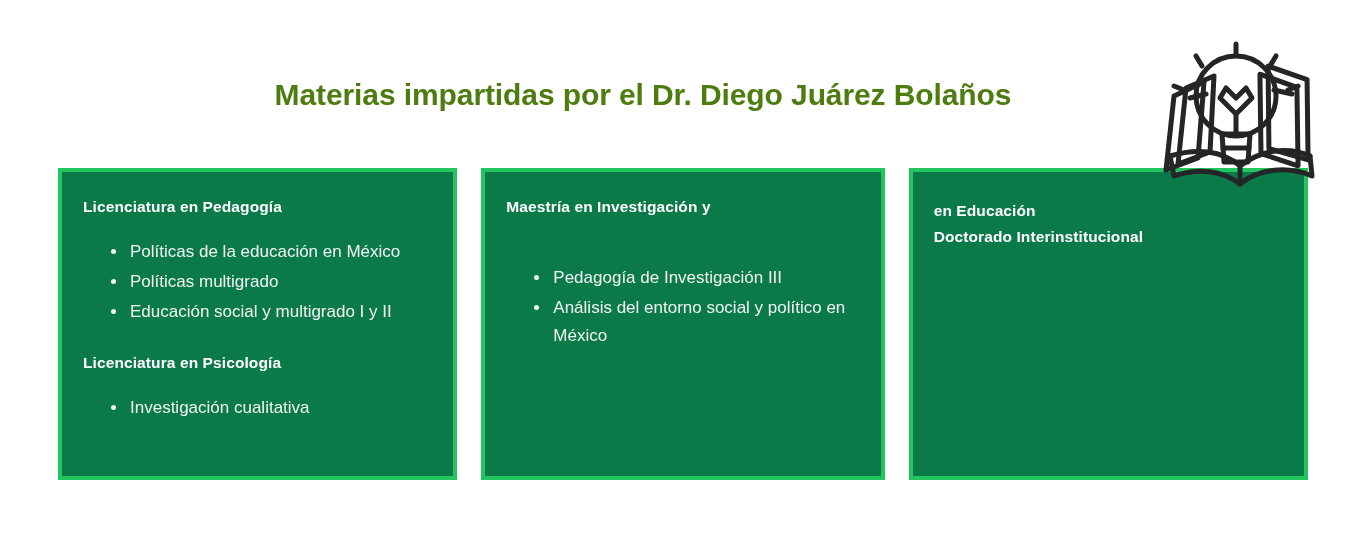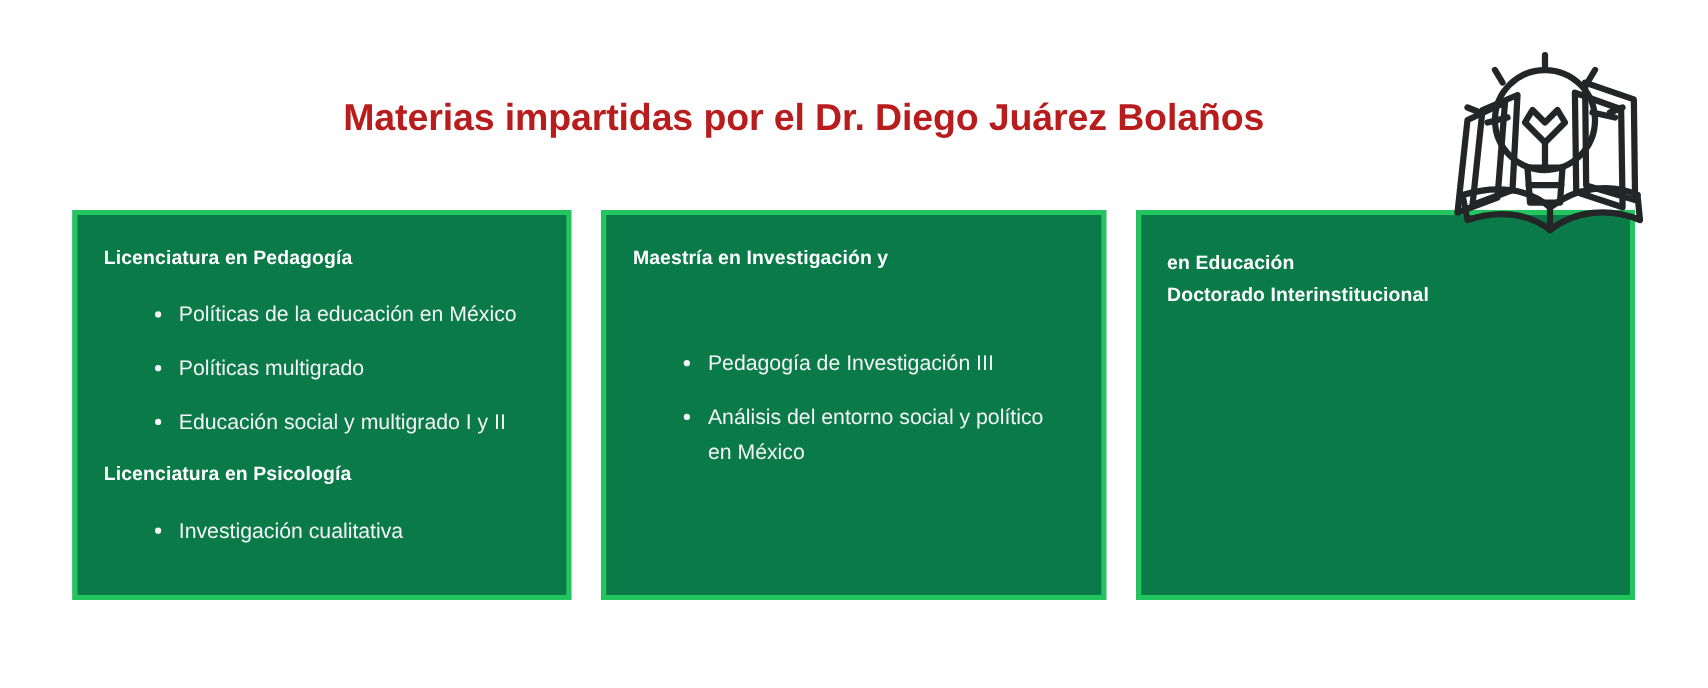--- a/index.html
+++ b/index.html
@@ -24,21 +24,21 @@
 
   
   .page-title {
     position: absolute;
     left: 0;
     top: 55px;
     width: 1366px;
     text-align: center;
     font-size: 30px;
     font-weight: bold;
-    color: #b91c1c;
+    color: #4d7c0f;
     letter-spacing: -0.1px;
     line-height: 40px;
     padding-right: 80px;
     box-sizing: border-box;
   }
 
   
   .idea-icon {
     position: absolute;
     left: 1152px;
@@ -91,27 +91,27 @@
   .bullets {
     list-style: disc;
     margin: 0;
     padding-left: 46px;
     color: #f2f5f3;
     font-size: 17px;
     line-height: 28px;
     font-weight: normal;
   }
   .bullets li {
-    margin: 15px;
+    margin: 2px;
     padding-left: 2px;
   }
   .spacer-lg { height: 42px; }
   .spacer-xl { height: 76px; }
 
-  .heading-2 { margin-top: 10px; }
+  .heading-2 { margin-top: 24px; }
 </style>
 </head>
 <body>
 
 <div class="page">
 
   <h1 class="page-title">Materias impartidas por el Dr. Diego Juárez Bolaños</h1>
 
   <div class="idea-icon">
     <svg viewBox="0 0 168 152" width="168" height="152" aria-hidden="true">

